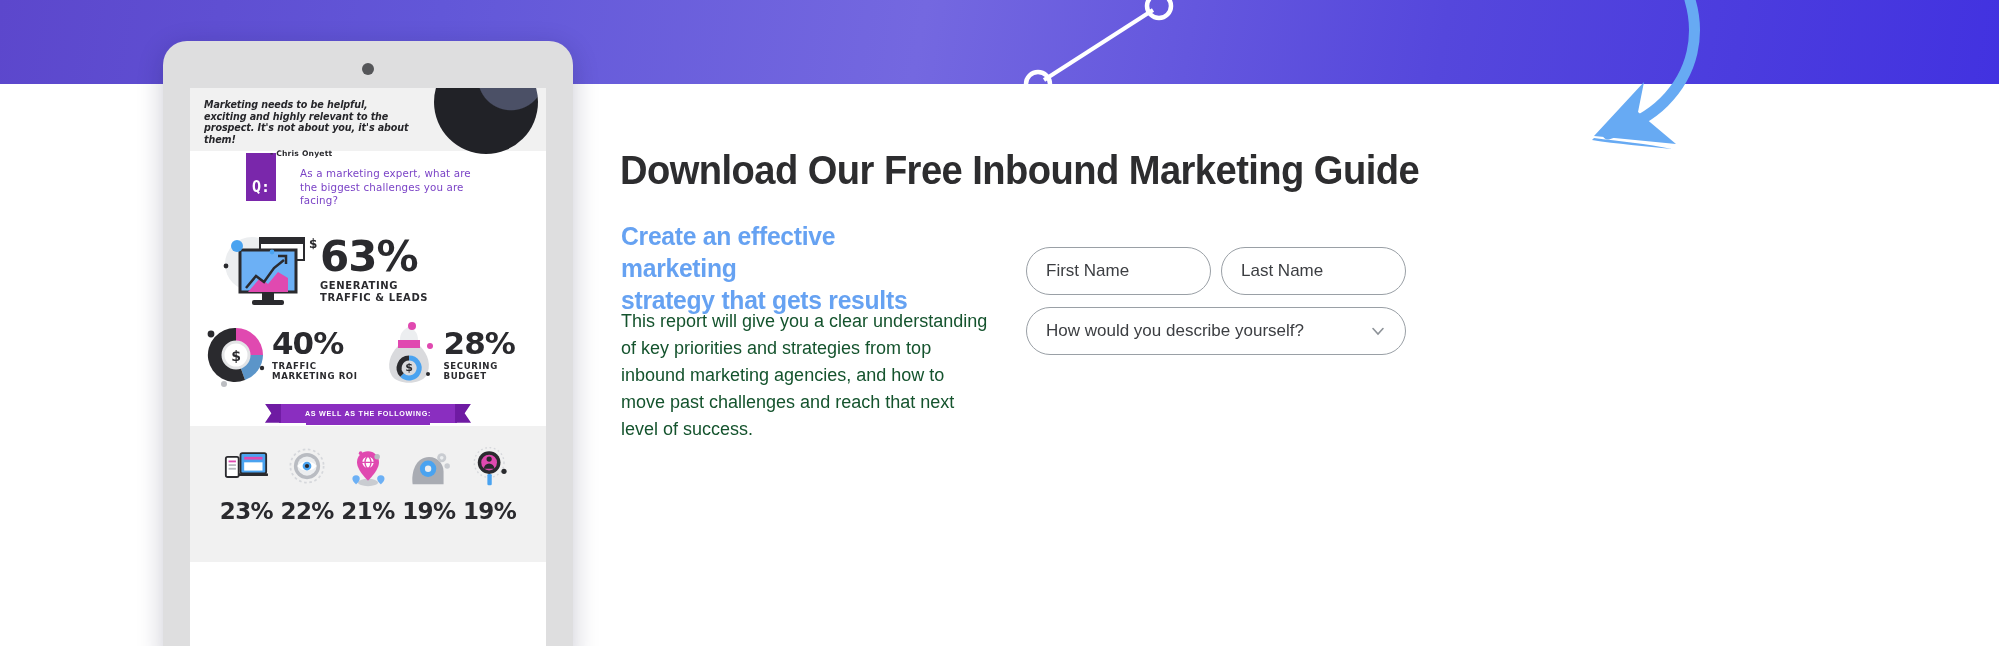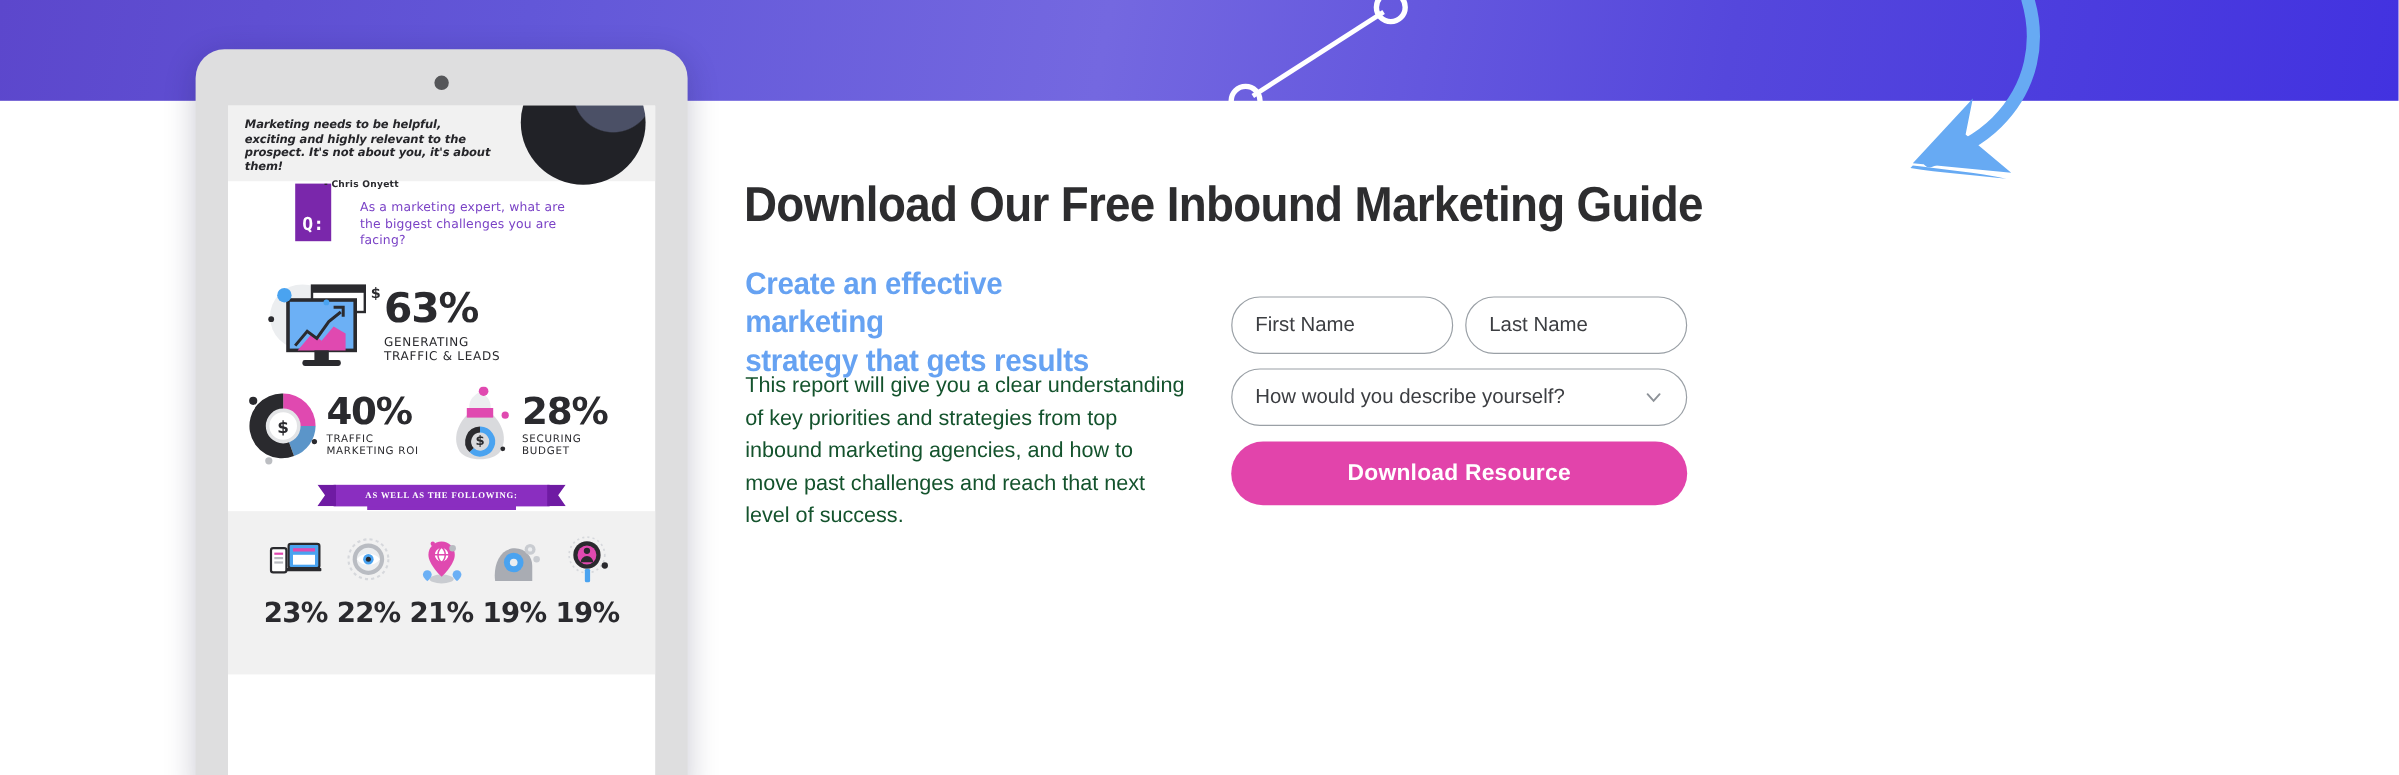--- a/index.html
+++ b/index.html
@@ -59,32 +59,32 @@
     font-family:"DejaVu Sans Mono",monospace;font-size:15px;font-weight:700;padding-bottom:5px;box-sizing:border-box;
     margin-top:-20px;
   }
   .q-text{
     margin-left:24px;font-family:"DejaVu Sans",sans-serif;font-size:10.3px;line-height:13.6px;
     color:#7a42c6;letter-spacing:.15px;width:180px;font-weight:500;
   }
   
   .stat-row{display:flex;align-items:center;padding:16px 0 0 26px;}
   .stat-ico{position:relative;width:104px;height:82px;flex:none;}
-  .stat-num{font-family:"DejaVu Sans",sans-serif;font-weight:700;font-size:34px;line-height:40px;color:#2a2a2e;letter-spacing:-1px;}
-  .stat-lab{font-family:"DejaVu Sans",sans-serif;font-weight:400;font-size:10px;line-height:12px;color:#2a2a2e;letter-spacing:.6px;margin-top:3px;}
+  .stat-num{font-family:"DejaVu Sans",sans-serif;font-weight:700;font-size:42px;line-height:40px;color:#2a2a2e;letter-spacing:-1px;}
+  .stat-lab{font-family:"DejaVu Sans",sans-serif;font-weight:700;font-size:10px;line-height:12px;color:#2a2a2e;letter-spacing:.6px;margin-top:3px;}
   .stat-row2{display:flex;padding:10px 0 0 10px;}
   .stat-sm{display:flex;align-items:center;}
   .stat-sm .stat-ico{width:72px;height:66px;}
   .stat-sm .stat-num{font-size:31px;line-height:30px;}
   .stat-sm .stat-lab{font-size:8.6px;line-height:10.4px;}
   
   .ribbon-wrap{margin-top:14px;text-align:center;position:relative;height:20px;}
   .ribbon{
     display:inline-block;background:#8a2ec0;color:#fff;
-    font-family:Liberation Serif, serif;font-weight:700;font-size:7.2px;letter-spacing:.7px;
+    font-family:Liberation Sans, sans-serif;font-weight:700;font-size:7.2px;letter-spacing:.7px;
     padding:5px 26px;position:relative;
   }
   .ribbon:before,.ribbon:after{
     content:"";position:absolute;top:0;width:16px;height:100%;background:#6f1ba3;
   }
   .ribbon:before{left:-14px;clip-path:polygon(0 0,100% 0,100% 100%,0 100%,40% 50%);}
   .ribbon:after{right:-14px;clip-path:polygon(0 0,100% 0,60% 50%,100% 100%,0 100%);}
   .ribbon-tail{position:absolute;left:50%;top:16px;margin-left:-62px;width:124px;height:7px;background:#8a2ec0;}
   .foot-band{background:#f1f1f1;margin-top:4px;padding:16px 18px 0;height:120px;}
   .foot-icons{display:flex;justify-content:space-around;padding:0 8px;}
@@ -337,19 +337,16 @@
         <div class="fld half">
           <span>Last Name</span>
         </div>
       </div>
       <div class="fld full">
         <span>How would you describe yourself?</span>
         <svg class="chev" viewBox="0 0 16 16">
           <polyline points="3,5.5 8,11 13,5.5" fill="none" stroke="#8d9298" stroke-width="1.6" stroke-linecap="round"></polyline>
         </svg>
       </div>
-      <div class="btn">
-        <span>Download Resource</span>
-      </div>
     </div>
   </div>
 
 </div>
 
 </body></html>

